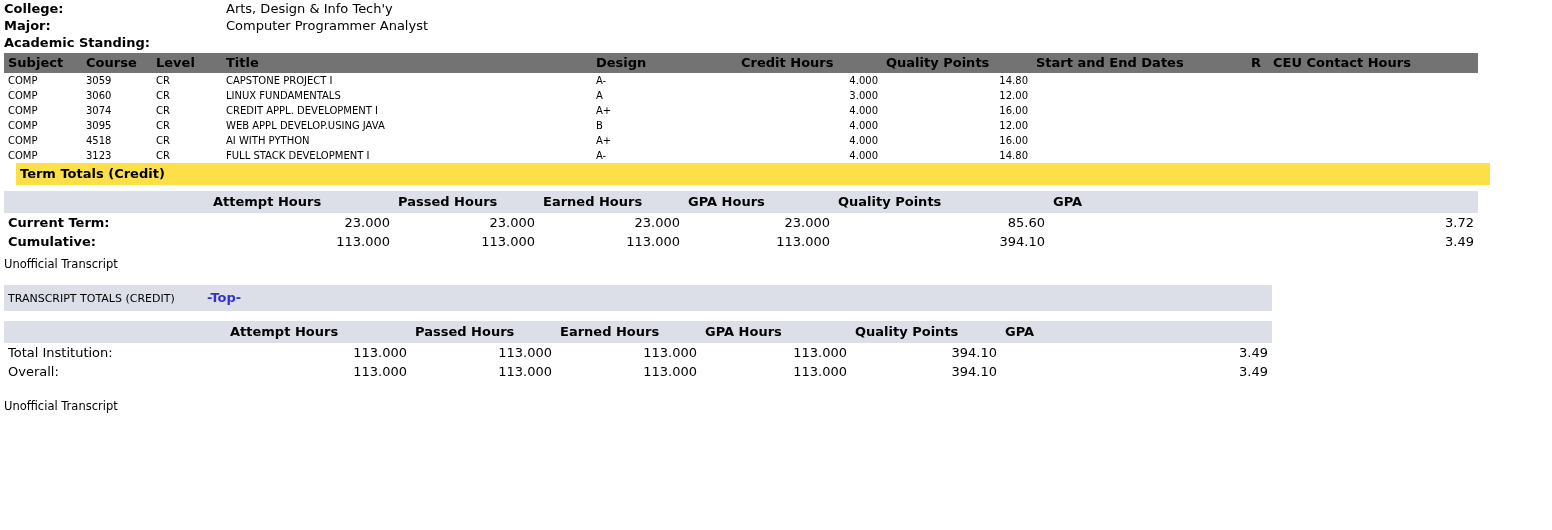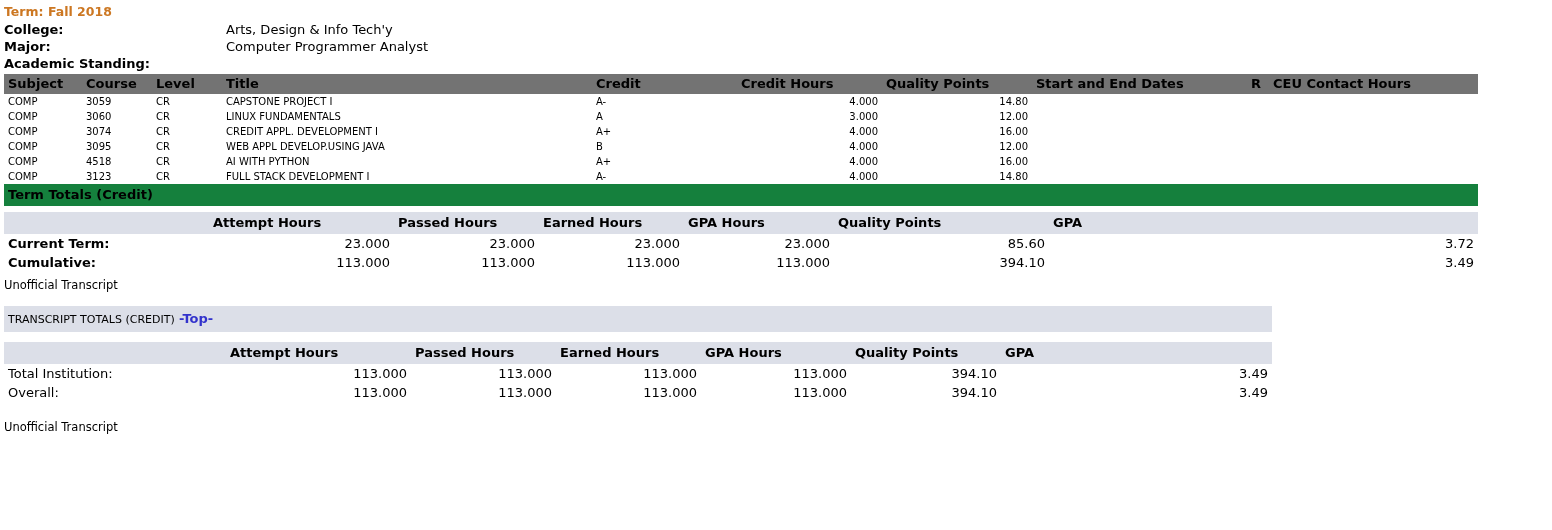--- a/index.html
+++ b/index.html
@@ -62,26 +62,26 @@
   table.grid td {
     padding: 2px 4px 2px 4px;
     font-size: 10px;
     white-space: nowrap;
     border: none;
   }
   td.num, th.num {
     text-align: right;
   }
   .section-bar {
-    background: #15803d;
+    background: #fde047;
     font-weight: bold;
     font-size: 13px;
     padding: 3px 15px 4px 4px;
     width: 1474px;
-    margin-left: 4px;
+    margin-left: 16px;
     box-sizing: border-box;
   }
   .totals-table {
     border-collapse: collapse;
     width: 1474px;
     margin-left: 4px;
     table-layout: fixed;
   }
   .totals-table th {
     background: #dcdfe8;
@@ -114,20 +114,21 @@
   .transcript-totals-bar .tt-title {
     font-weight: normal;
     font-size: 11px;
     display: inline-block;
   }
   .top-link {
     color: #3333cc;
     font-weight: bold;
     font-size: 13px;
     text-decoration: none;
+    margin-left: 28px;
   }
   .tt-table {
     border-collapse: collapse;
     width: 1268px;
     margin-left: 4px;
     table-layout: fixed;
   }
   .tt-table th {
     background: #dcdfe8;
     text-align: left;
@@ -146,21 +147,20 @@
   }
   .spacer-2 { height: 2px; }
   .spacer-6 { height: 6px; }
   .spacer-10 { height: 10px; }
 </style>
 </head>
 <body>
 
 <div class="page">
 
-  <div class="term-title">Term: Fall 2018</div>
 
   <table class="info-table">
     <tbody>
         <tr>
       <td class="info-label">College:</td>
       <td class="info-value">Arts, Design &amp; Info Tech'y</td>
     </tr>
     <tr>
       <td class="info-label">Major:</td>
       <td class="info-value">Computer Programmer Analyst</td>
@@ -186,21 +186,21 @@
       <col style="width:215px">
       <col style="width:22px">
       <col style="width:209px">
     </colgroup>
     <thead>
       <tr>
         <th>Subject</th>
         <th>Course</th>
         <th>Level</th>
         <th>Title</th>
-        <th>Credit</th>
+        <th>Design</th>
         <th>Credit Hours</th>
         <th>Quality Points</th>
         <th>Start and End Dates</th>
         <th>R</th>
         <th>CEU Contact Hours</th>
       </tr>
     </thead>
     <tbody>
       <tr>
         <td>COMP</td>

